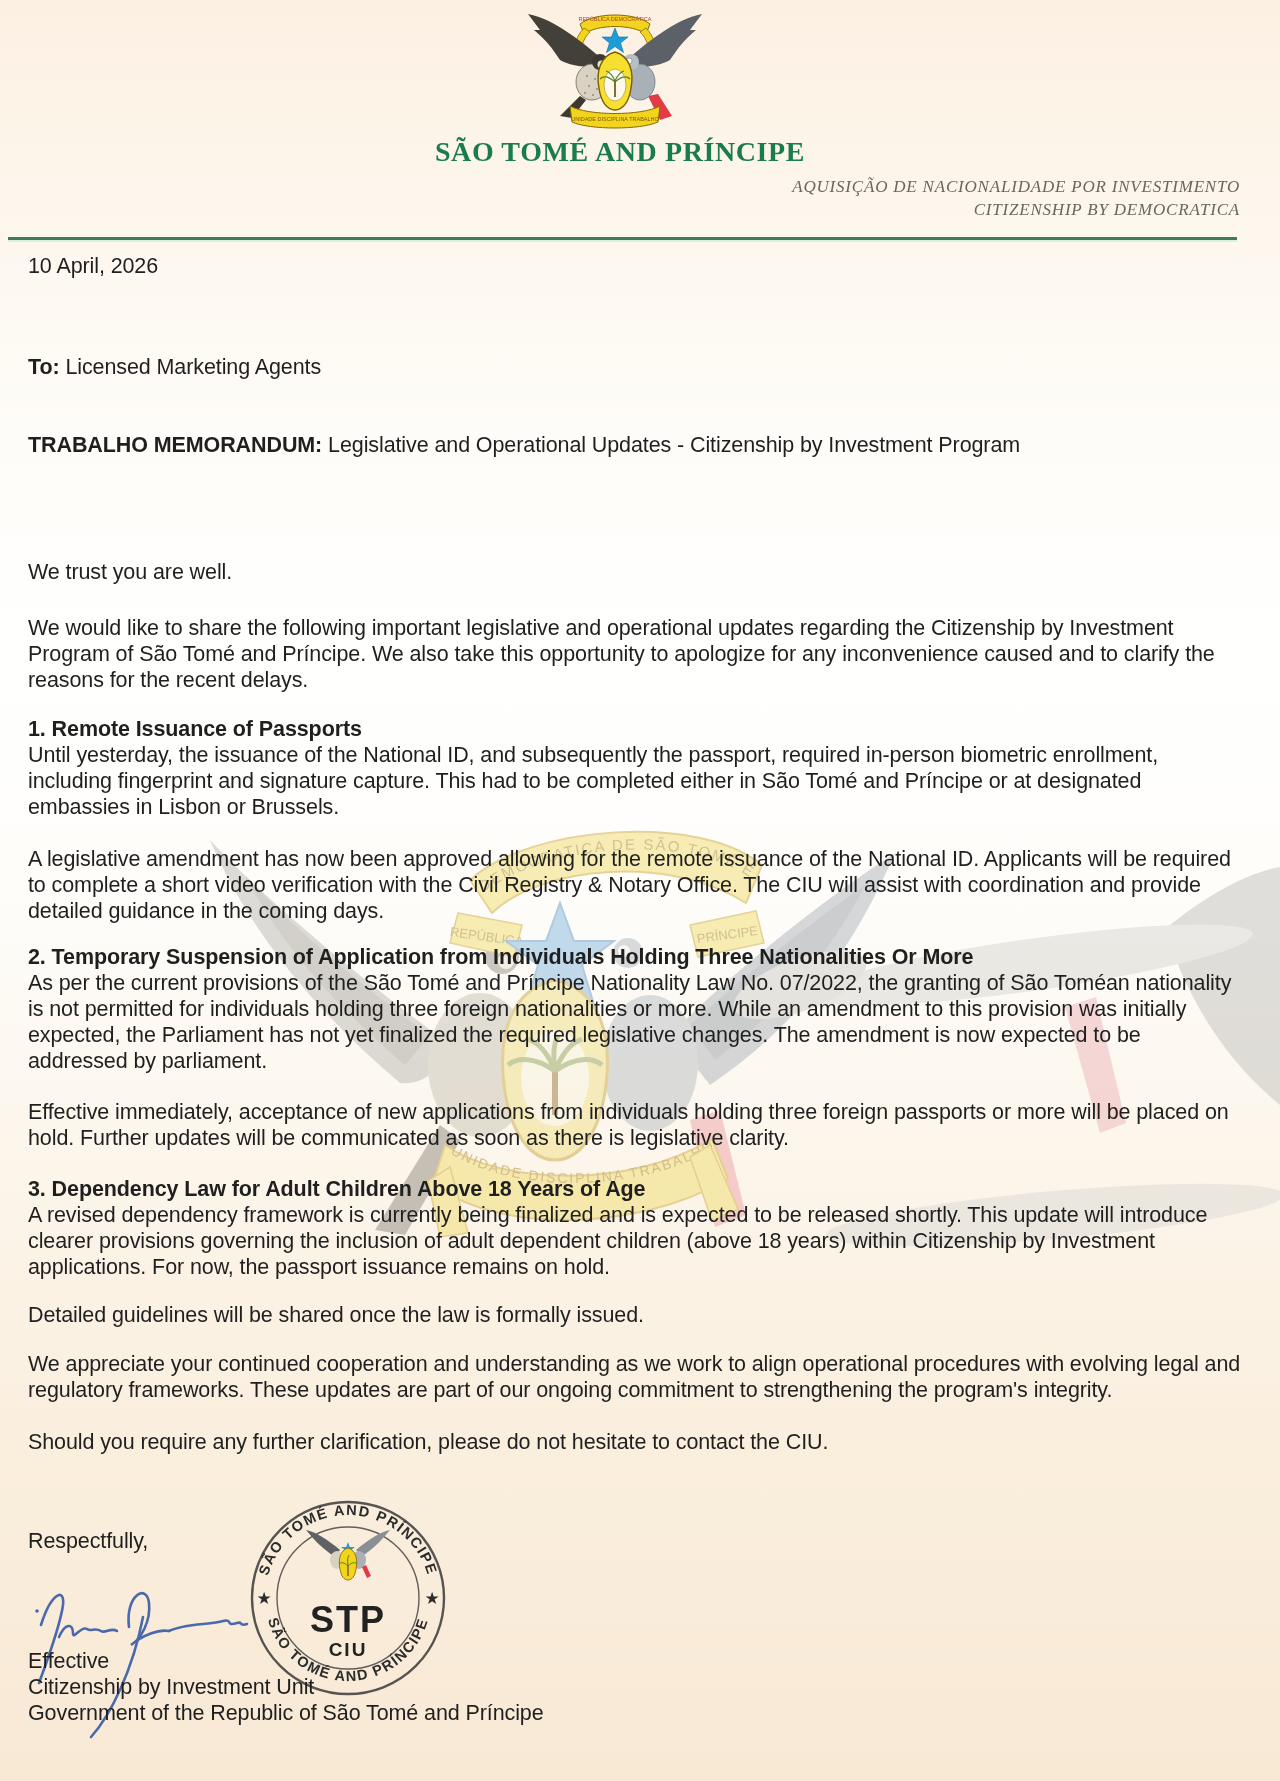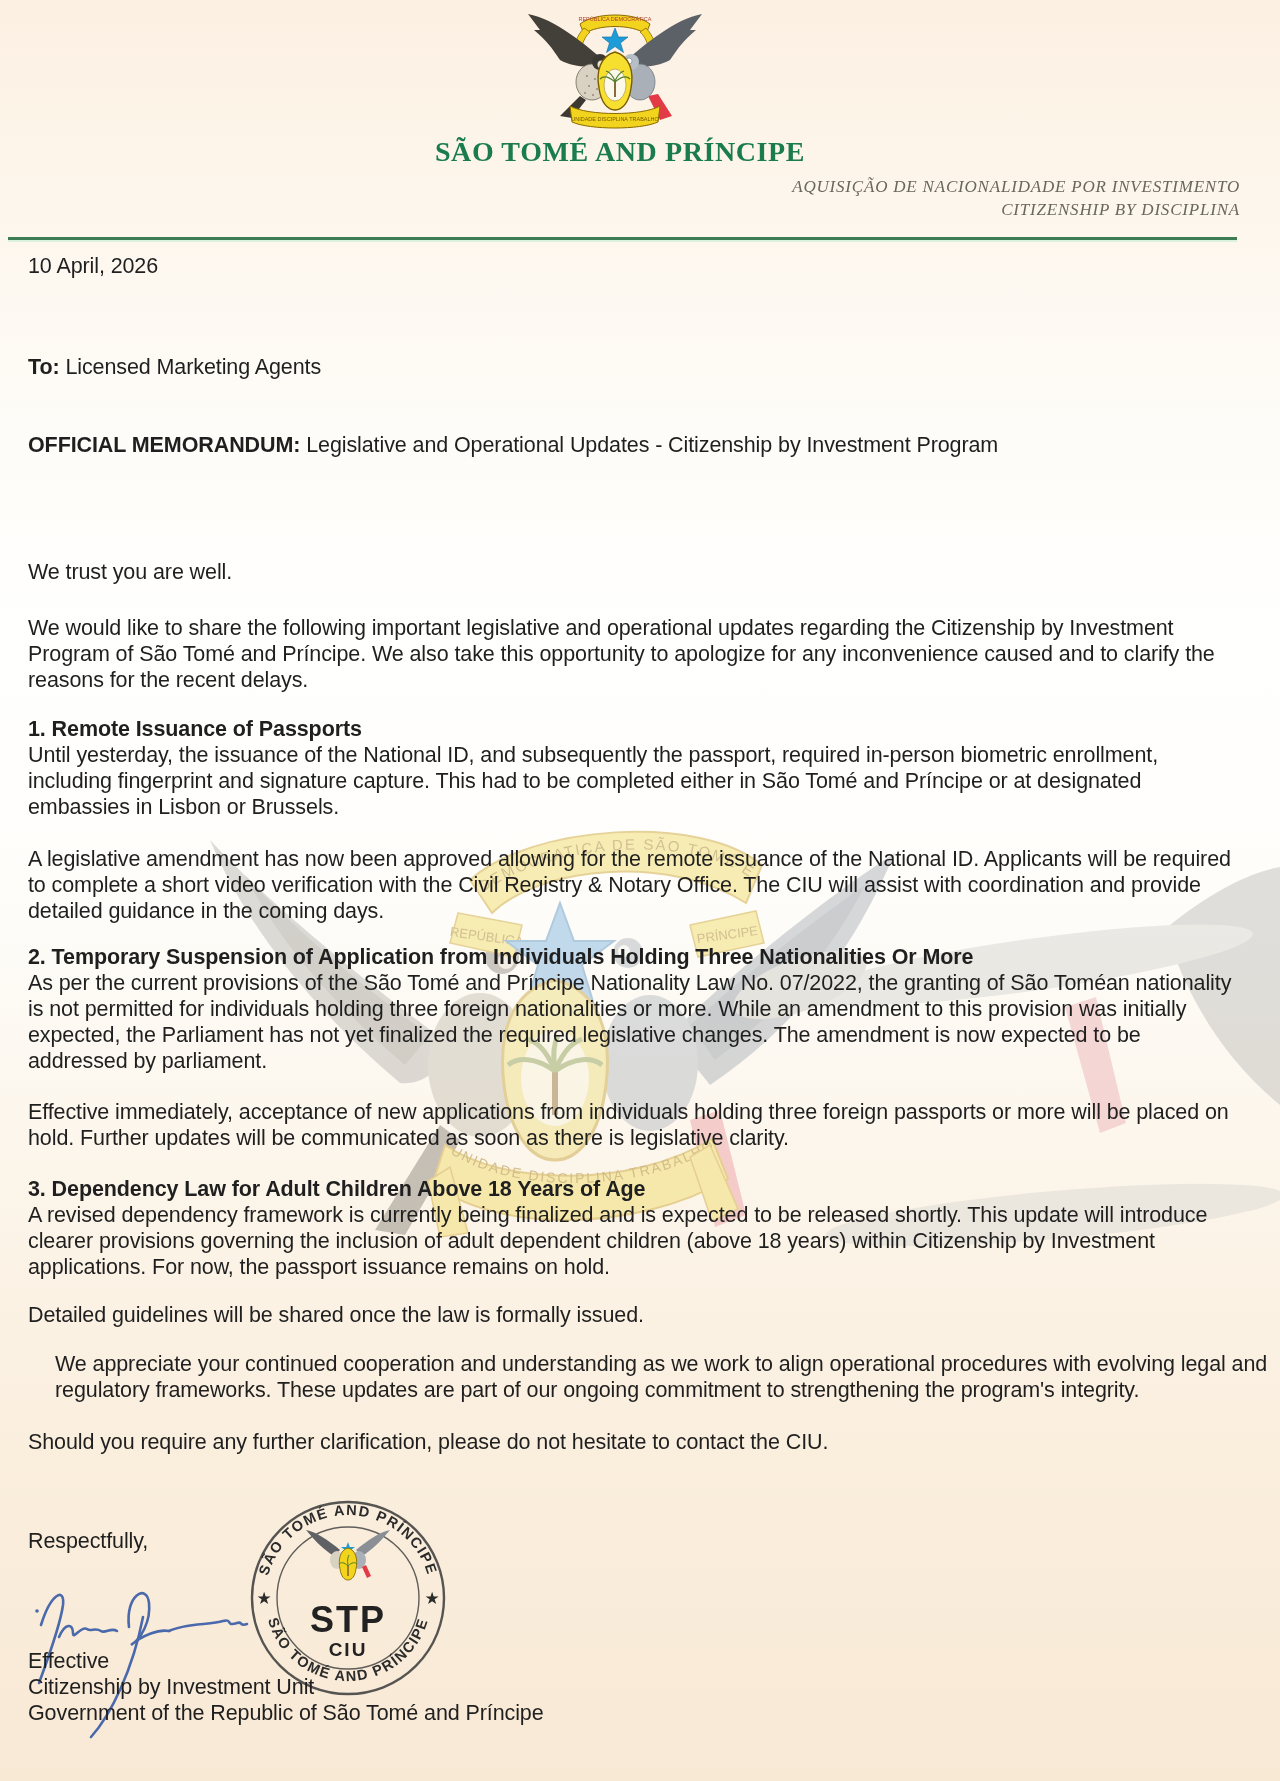--- a/index.html
+++ b/index.html
@@ -141,51 +141,51 @@
       <path d="M115,77 C112,70 109,68 106,67"></path>
       <path d="M115,77 C118,70 121,68 124,67"></path>
     </g>
 
     <path d="M70,102 C88,112 142,112 160,102 L158,118 C140,126 90,126 72,118 Z" fill="#f2d41f" stroke="#8a6a00" stroke-width="1"></path>
     <text x="115" y="117" text-anchor="middle" font-size="5.5" fill="#7a5c00" font-family="Liberation Sans, sans-serif">UNIDADE DISCIPLINA TRABALHO</text>
   </svg>
 
   <div class="hdr-title" style="color:#1a7c4d;">SÃO TOMÉ AND PRÍNCIPE</div>
   <div class="hdr-sub" style="top:177px;color:#68675f;">AQUISIÇÃO DE NACIONALIDADE POR INVESTIMENTO</div>
-  <div class="hdr-sub" style="top:200px;color:#68675f;">CITIZENSHIP BY DISCIPLINA</div>
+  <div class="hdr-sub" style="top:200px;color:#68675f;">CITIZENSHIP BY DEMOCRATICA</div>
   <div class="rule" style="background:#3e7c55;"></div>
 
   <div class="t" style="top:253px;">10 April, 2026</div>
 
   <div class="t" style="top:354px;">
     <span class="b">To:</span>
     <span>Licensed Marketing Agents</span>
   </div>
 
   <div class="t" style="top:432px;">
-    <span class="b">OFFICIAL MEMORANDUM:</span>
+    <span class="b">TRABALHO MEMORANDUM:</span>
     <span>Legislative and Operational Updates - Citizenship by Investment Program</span>
   </div>
 
   <div class="t" style="top:559px;">We trust you are well.</div>
   <div class="t" style="top:615px;">We would like to share the following important legislative and operational updates regarding the Citizenship by Investment Program of São Tomé and Príncipe. We also take this opportunity to apologize for any inconvenience caused and to clarify the reasons for the recent delays.</div>
 
   <div class="t b" style="top:716px;">1. Remote Issuance of Passports</div>
   <div class="t" style="top:742px;">Until yesterday, the issuance of the National ID, and subsequently the passport, required in-person biometric enrollment, including fingerprint and signature capture. This had to be completed either in São Tomé and Príncipe or at designated embassies in Lisbon or Brussels.</div>
   <div class="t" style="top:846px;">A legislative amendment has now been approved allowing for the remote issuance of the National ID. Applicants will be required to complete a short video verification with the Civil Registry &amp; Notary Office. The CIU will assist with coordination and provide detailed guidance in the coming days.</div>
 
   <div class="t b" style="top:944px;">2. Temporary Suspension of Application from Individuals Holding Three Nationalities Or More</div>
   <div class="t" style="top:970px;">As per the current provisions of the São Tomé and Príncipe Nationality Law No. 07/2022, the granting of São Toméan nationality is not permitted for individuals holding three foreign nationalities or more. While an amendment to this provision was initially expected, the Parliament has not yet finalized the required legislative changes. The amendment is now expected to be addressed by parliament.</div>
   <div class="t" style="top:1099px;">Effective immediately, acceptance of new applications from individuals holding three foreign passports or more will be placed on hold. Further updates will be communicated as soon as there is legislative clarity.</div>
 
   <div class="t b" style="top:1176px;">3. Dependency Law for Adult Children Above 18 Years of Age</div>
   <div class="t" style="top:1202px;">A revised dependency framework is currently being finalized and is expected to be released shortly. This update will introduce clearer provisions governing the inclusion of adult dependent children (above 18 years) within Citizenship by Investment applications. For now, the passport issuance remains on hold.</div>
   <div class="t" style="top:1302px;">Detailed guidelines will be shared once the law is formally issued.</div>
 
-  <div class="t" style="top:1351px;margin-left:27px;">We appreciate your continued cooperation and understanding as we work to align operational procedures with evolving legal and regulatory frameworks. These updates are part of our ongoing commitment to strengthening the program's integrity.</div>
+  <div class="t" style="top:1351px;">We appreciate your continued cooperation and understanding as we work to align operational procedures with evolving legal and regulatory frameworks. These updates are part of our ongoing commitment to strengthening the program's integrity.</div>
   <div class="t" style="top:1429px;">Should you require any further clarification, please do not hesitate to contact the CIU.</div>
 
   <div class="t i" style="top:1528px;">Respectfully,</div>
 
   <svg class="abs" style="left:25px;top:1565px;" width="235" height="175" viewBox="0 0 235 175" aria-hidden="true">
     <g stroke="#3c5fa9" stroke-width="2.6" fill="none" stroke-linecap="round" opacity="0.92">
       <circle cx="12" cy="46" r="1.8" fill="#3c5fa9" stroke="none"></circle>
       <path d="M16,60 C26,28 40,22 38,40 C35,62 22,96 14,118"></path>
       <path d="M34,72 C40,58 48,58 48,68 C48,76 56,60 62,64 C66,67 70,62 76,66 C80,69 86,62 92,66"></path>
       <path d="M104,62 C100,30 122,18 124,38 C126,56 116,74 106,80 C118,70 134,64 144,66"></path>

